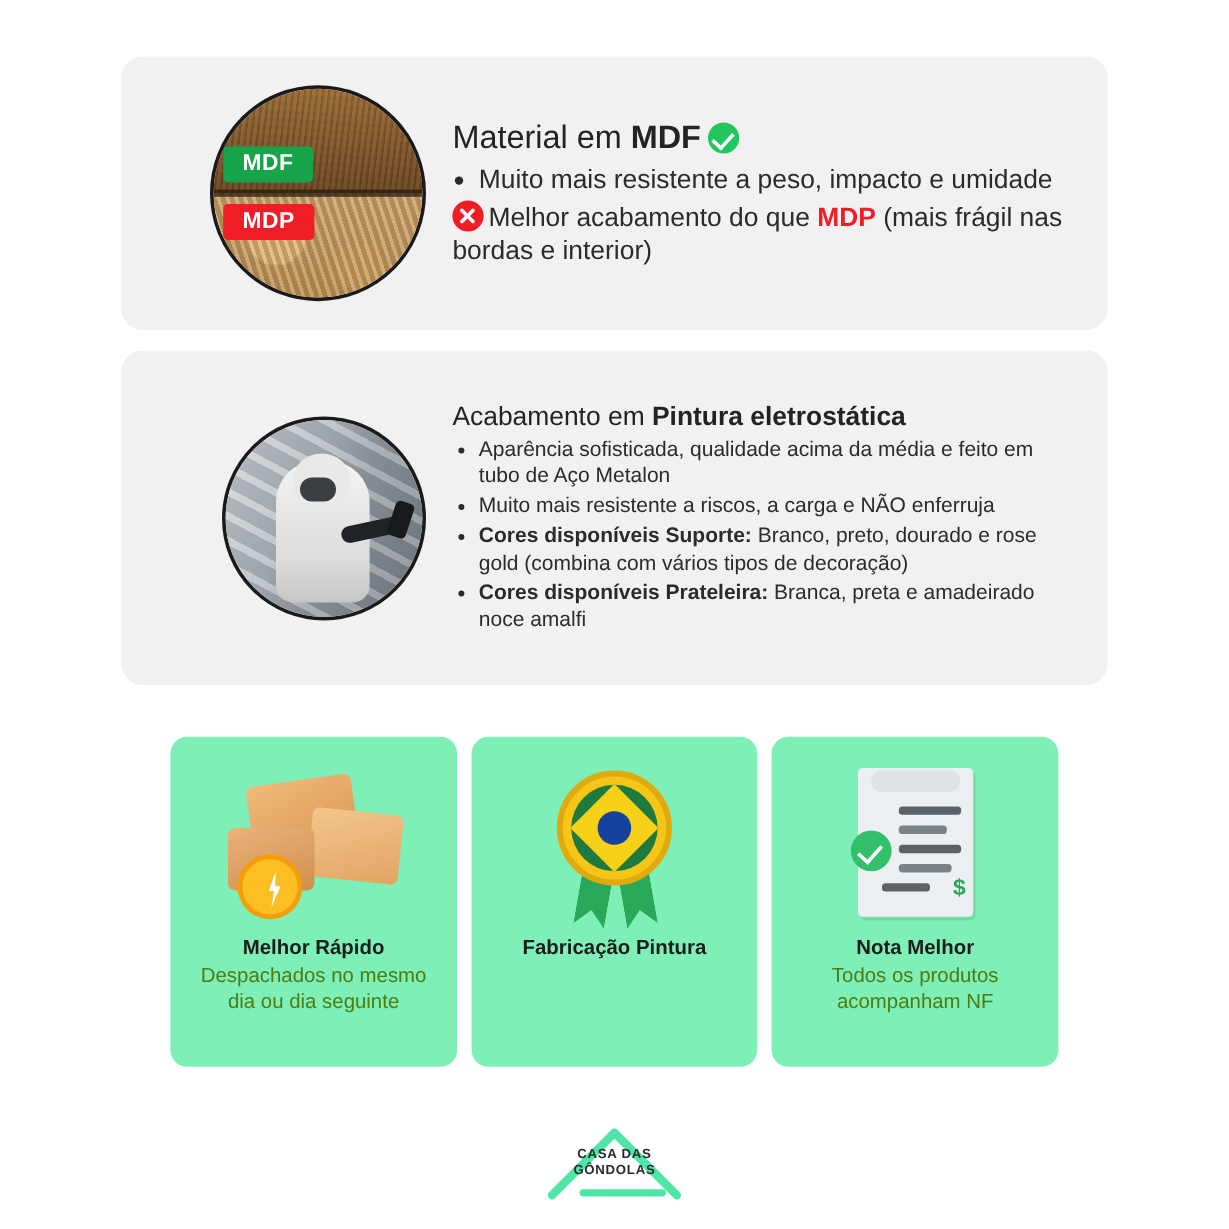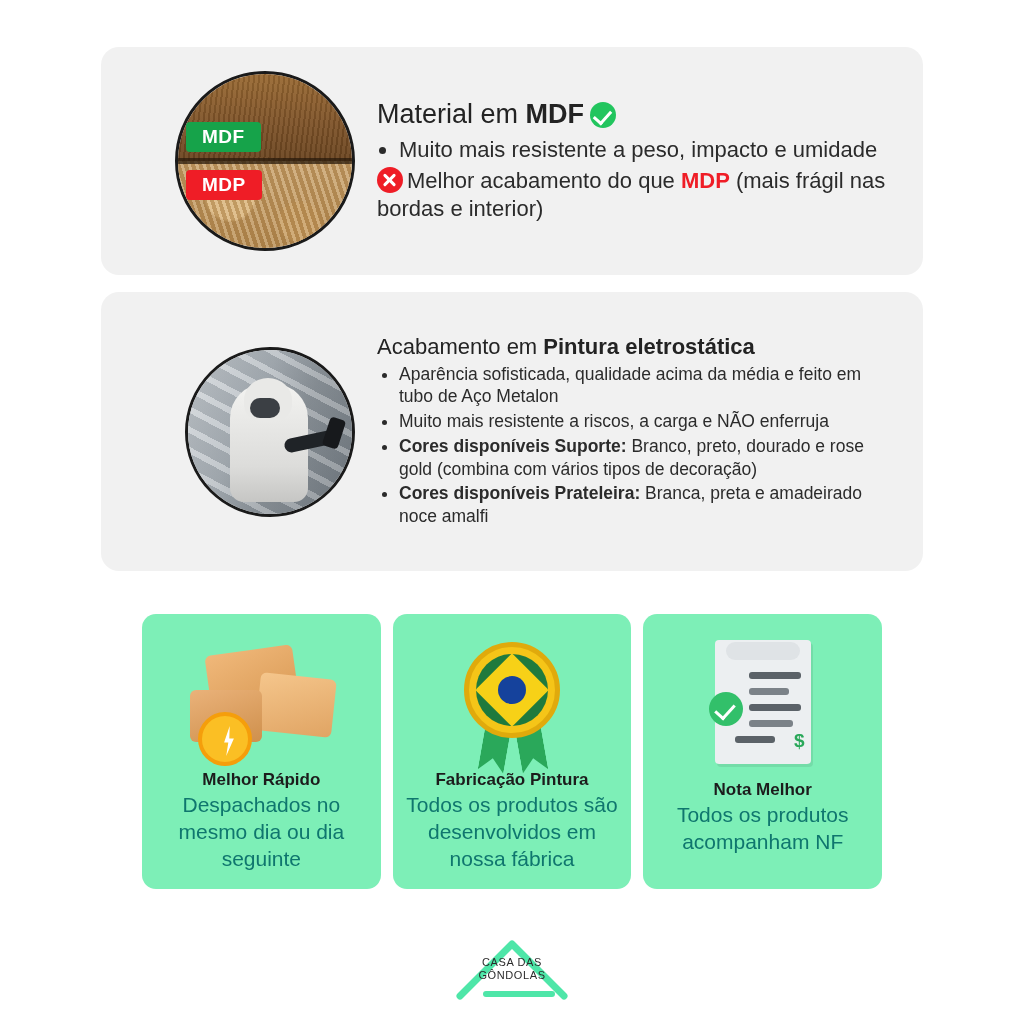--- a/index.html
+++ b/index.html
@@ -152,21 +152,21 @@
   .card {
     flex:1 1 0;
     background:#7defb7;
     border-radius:14px;
     display:flex; flex-direction:column; align-items:center;
     padding:14px 12px 16px 12px;
     text-align:center;
   }
   .card-art { height:150px; width:100%; position:relative; }
   .card-title { font-size:17px; font-weight:bold; color:#1c1c1c; margin-top:2px; }
-  .card-text { font-size:21px; color:#0f766e; line-height:1.28; margin-top:2px; }
+  .card-text { font-size:17px; color:#4d7c0f; line-height:1.28; margin-top:2px; }
   .card-text b { font-weight:normal; }
 
   
   .box-a, .box-b, .box-c { position:absolute; border-radius:6px; }
   .box-a { left:54px; top:22px; width:88px; height:58px; background:linear-gradient(160deg,#f0b87a,#d99a55); transform:rotate(-8deg); }
   .box-b { left:104px; top:48px; width:76px; height:58px; background:linear-gradient(160deg,#f5c68c,#e0a463); transform:rotate(6deg); }
   .box-c { left:36px; top:62px; width:72px; height:52px; background:linear-gradient(160deg,#eab27a,#cf904c); }
   .clock {
     position:absolute; left:44px; top:84px; width:54px; height:54px;
     border-radius:50%; background:#fbbf24; border:4px solid #f59e0b;
@@ -228,21 +228,21 @@
   }
 
   
   .logo { position:absolute; left:0; right:0; bottom:22px; text-align:center; }
   .logo-mark { position:relative; width:120px; height:64px; margin:0 auto; }
   .logo-roof {
     position:absolute; left:0; top:0; width:120px; height:64px;
   }
   .logo-text {
     position:absolute; left:0; right:0; top:18px;
-    font-size:11px; font-weight:normal; letter-spacing:.6px; color:#2b2b2b; line-height:1.15;
+    font-size:11px; font-weight:bold; letter-spacing:.6px; color:#2b2b2b; line-height:1.15;
   }
 </style>
 </head>
 <body>
 
 <div class="page">
 
   <div class="panel panel-1">
     <div class="photo photo-mdf">
       <div class="mdf-top"></div>
@@ -317,21 +317,20 @@
         <div class="ribbon-l"></div>
         <div class="ribbon-r"></div>
         <div class="medal">
           <div class="medal-inner">
             <div class="medal-diamond"></div>
             <div class="medal-globe"></div>
           </div>
         </div>
       </div>
       <div class="card-title">Fabricação Pintura</div>
-      <div class="card-text">Todos os produtos são desenvolvidos em nossa fábrica</div>
     </div>
 
     <div class="card">
       <div class="card-art">
         <div class="invoice">
           <div class="invoice-roll"></div>
           <div class="inv-line" style="left:34px; top:32px; width:52px;"></div>
           <div class="inv-line inv-short" style="left:34px; top:48px; width:40px;"></div>
           <div class="inv-line" style="left:34px; top:64px; width:52px;"></div>
           <div class="inv-line inv-short" style="left:34px; top:80px; width:44px;"></div>

